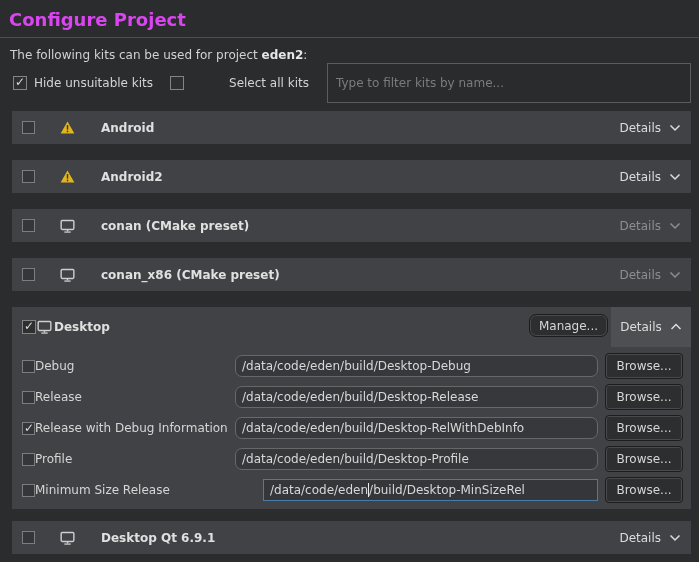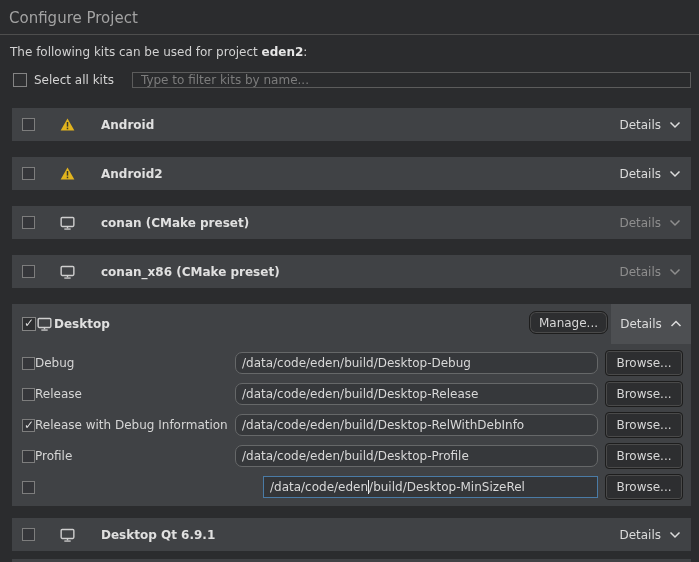--- a/index.html
+++ b/index.html
@@ -4,41 +4,41 @@
 <style>
   * { box-sizing: border-box; margin: 0; padding: 0; }
   html, body { width: 699px; height: 562px; overflow: hidden; }
   body {
     background: #2b2c2e;
     font-family: "DejaVu Sans", "Liberation Sans", sans-serif;
     font-size: 12px;
     color: #d4d4d4;
   }
   .header { padding: 9px 10px 7px 9px; border-bottom: 1px solid #4e4e4e; }
-  .header h1 { font-size: 15px; font-weight: normal; color: #a3a3a3; }
+  .header h1 { font-size: 18px; font-weight: bold; color: #d946ef; }
   .subtitle { margin: 10px 10px 0 10px; color: #d2d2d2; }
   .subtitle b { color: #e6e6e6; }
 
   .filter-row { display: flex; align-items: center; margin: 9px 8px 0 13px; height: 24px; }
   .cb-label { display: flex; align-items: center; gap: 7px; cursor: default; }
   .cb-label + .cb-label { margin-left: 17px; gap: 45px; }
 
   .cb {
     width: 14px; height: 14px; flex: 0 0 auto;
     border: 1px solid #848484; background: #2e2f31;
     position: relative; display: inline-block;
   }
   .cb.checked::after {
     content: "✓"; position: absolute; left: 1px; top: -2px;
     font-size: 12px; color: #dedede; font-weight: bold;
   }
   .kit-row .cb, .cfg-row .cb { width: 13px; height: 13px; background: #35363a; border-color: #7d7d7d; }
 
   .filter-input {
-    flex: 1; margin-left: 18px; height: 16px;
+    flex: 1; margin-left: 18px; height: 40px;
     background: #2a2b2d; border: 1px solid #5c5c5c;
     color: #86efac; font-family: inherit; font-size: 12px;
     padding: 2px 8px; outline: none;
   }
   .filter-input::placeholder { color: #7c7c7c; }
 
   .kit-list { margin: 16px 8px 0 12px; }
   .kit-row {
     height: 33px; background: #404245; margin-bottom: 16px;
     display: flex; align-items: center; padding: 0 10px; gap: 24px;
@@ -94,20 +94,24 @@
 <body>
 
 <div class="header">
   <h1>Configure Project</h1>
 </div>
 
 <div class="subtitle"><span>The following kits can be used for project </span><b>eden2</b><span>:</span></div>
 
 <div class="filter-row">
   <label class="cb-label">
+    <span class="cb checked"></span>
+    <span>Hide unsuitable kits</span>
+  </label>
+  <label class="cb-label">
     <span class="cb"></span>
     <span>Select all kits</span>
   </label>
   <input class="filter-input" type="text" placeholder="Type to filter kits by name..." style="">
 </div>
 
 <div class="kit-list">
 
   <div class="kit-row">
     <span class="cb"></span>
@@ -247,20 +251,21 @@
         <span class="cb"></span>
         <span class="cfg-label">Profile</span>
       </span>
       <input class="path-input" readonly="" value="/data/code/eden/build/Desktop-Profile" style="">
       <button class="browse-btn">Browse...</button>
     </div>
 
     <div class="cfg-row">
       <span class="cfg-label-box">
         <span class="cb"></span>
+        <span class="cfg-label">Minimum Size Release</span>
       </span>
       <div class="path-input focused"><span>/data/code/eden</span><span class="caret"></span><span>/build/Desktop-MinSizeRel</span></div>
       <button class="browse-btn">Browse...</button>
     </div>
   </div>
 
   <div class="kit-row" style="margin-bottom:8px">
     <span class="cb"></span>
     <span class="icon-slot">
       <svg width="15" height="14" viewBox="0 0 16 15">

